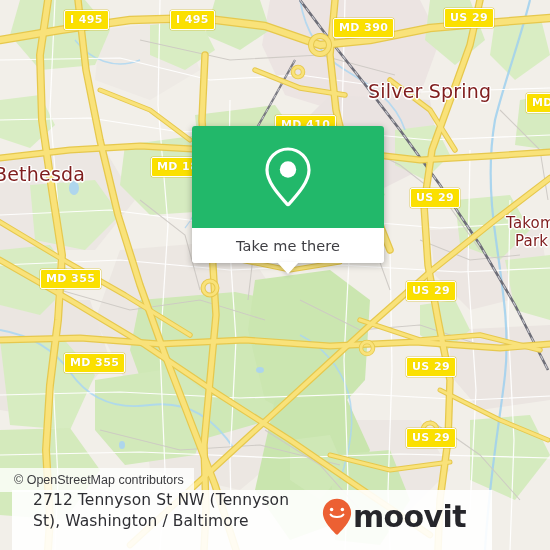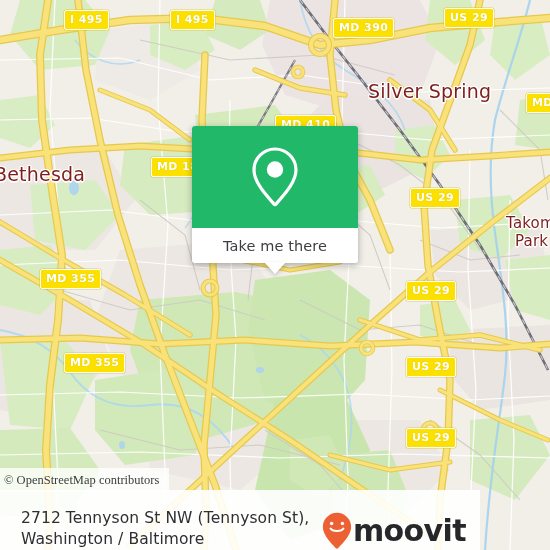--- a/index.html
+++ b/index.html
@@ -74,21 +74,21 @@
     letter-spacing: 0.4px;
     box-shadow: 0 0 0 0.5px rgba(210,180,0,.55);
     text-shadow: 0 0 1px rgba(160,140,0,.45);
   }
 
   
   #info-card {
     position: absolute;
     left: 192px;
     top: 126px;
-    width: 166px;
+    width: 192px;
     border-radius: 3px;
     box-shadow: 0 2px 7px rgba(0,0,0,.30);
     overflow: visible;
     z-index: 30;
   }
   #card-top {
     background: #22b86a;
     height: 102px;
     border-radius: 3px 3px 0 0;
     display: flex;
@@ -122,57 +122,58 @@
     border-top: 12px solid #ffffff;
     filter: drop-shadow(0 2px 2px rgba(0,0,0,.18));
   }
 
   
   #attribution {
     position: absolute;
     left: 0;
     top: 468px;
     height: 24px;
-    padding: 0 10px 0 4px;
+    padding: 0 10px 0 14px;
     display: flex;
     align-items: center;
     background: rgba(255,255,255,.78);
     color: #3c3c40;
-    font-family: Liberation Serif, serif;
+    font-family: Liberation Sans, sans-serif;
     font-size: 12.5px;
     z-index: 25;
   }
 
   
   #footer {
     position: absolute;
-    left: 0;
+    left: 12px;
     top: 490px;
     width: 480px;
     height: 60px;
     background: rgba(255,255,255,.90);
     display: flex;
-    align-items: flex-end;
+    align-items: flex-start;
     z-index: 28;
   }
   #footer-address {
     flex: 1 1 auto;
     padding-left: 21px;
     padding-right: 8px;
     color: #2e2e33;
     font-family: "DejaVu Sans", sans-serif;
     font-size: 15.5px;
     line-height: 1.35;
     letter-spacing: 0.1px;
   }
   #footer-logo {
     flex: 0 0 auto;
     display: flex;
     align-items: center;
-    padding-right: 14px;
+    padding-right: 26px;
+    margin-top: 8px;
   }
   #moovit-mark { display: block; margin-right: 1px; }
   #moovit-word {
     color: #26262b;
     font-family: "DejaVu Sans", sans-serif;
     font-weight: bold;
     font-size: 30px;
     letter-spacing: -0.6px;
     line-height: 1;
   }

